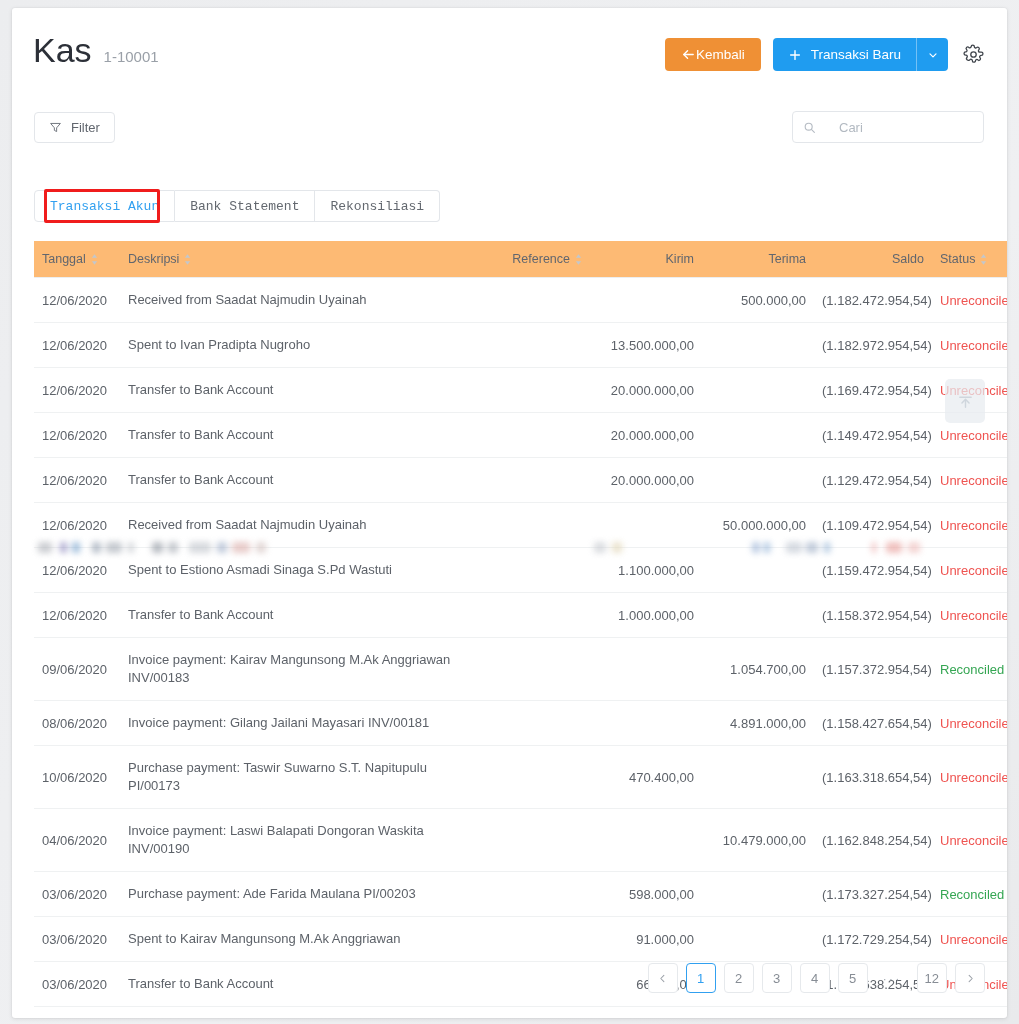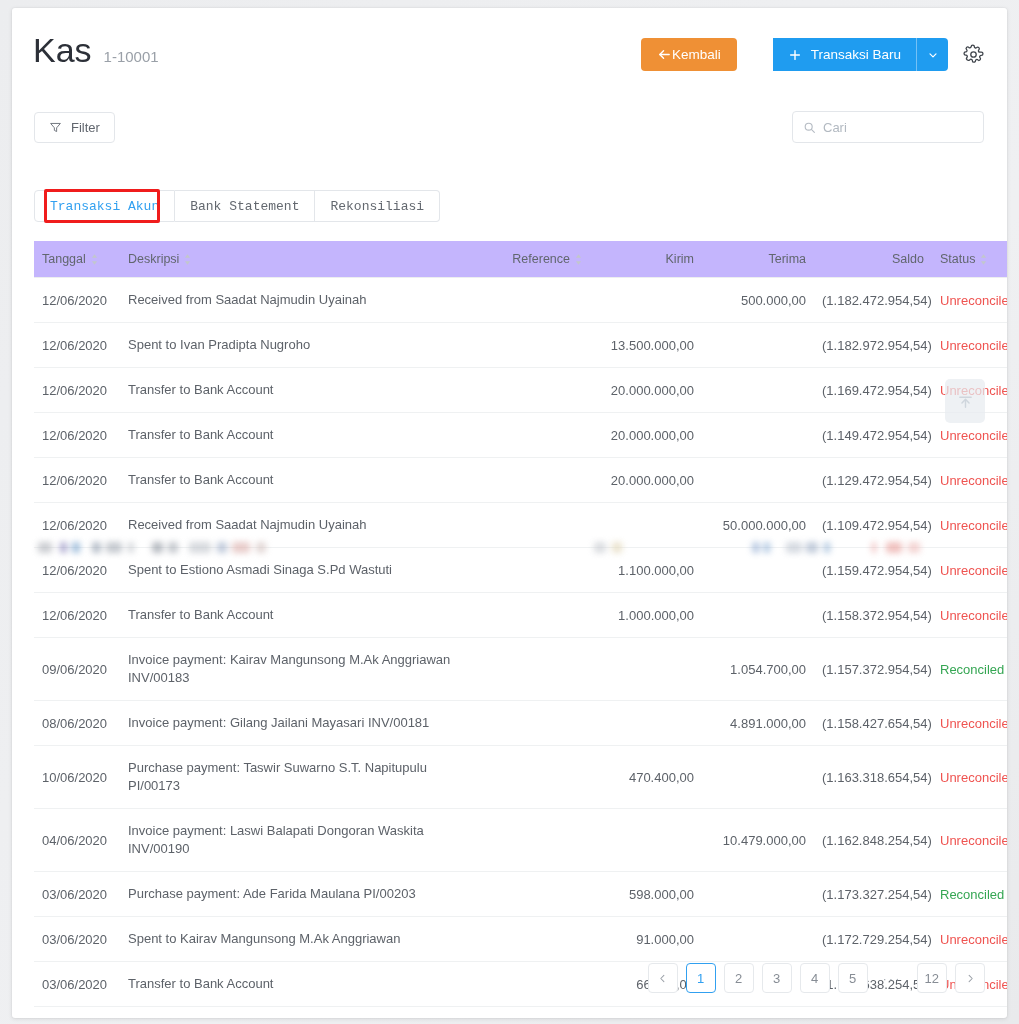--- a/index.html
+++ b/index.html
@@ -91,21 +91,20 @@
     display: inline-flex;
     height: 33px;
     border-radius: 4px;
     overflow: hidden;
   }
   .btn-new {
     background: #1f9cf0;
     padding: 0 15px;
     gap: 9px;
     border-radius: 0;
-    margin-left: 24px;
   }
   .btn-caret {
     background: #1f9cf0;
     width: 32px;
     border-left: 1px solid rgba(255,255,255,0.38);
     border-radius: 0;
   }
 
   .gear-btn {
     width: 26px; height: 26px;
@@ -157,21 +156,21 @@
     left: 11px; top: 0; bottom: 0;
     display: flex; align-items: center;
     color: #b6bcc4;
     pointer-events: none;
   }
   .search-input {
     width: 100%;
     height: 100%;
     border: 1px solid #e3e6ea;
     border-radius: 4px;
-    padding: 0 10px 0 30px;
+    padding: 0 10px 0 46px;
     font-size: 13px;
     font-family: "Liberation Sans", sans-serif;
     color: #a21caf;
     outline: none;
     background: #fff;
   }
   .search-input::placeholder { color: #b2b9c1; }
 
   
   .tabs-row {
@@ -218,21 +217,21 @@
     left: 22px;
     right: 22px;
     top: 233px;
   }
   table.txn {
     width: 100%;
     border-collapse: collapse;
     table-layout: fixed;
   }
   table.txn thead th {
-    background: #c4b5fd;
+    background: #fdba74;
     font-size: 12.5px;
     font-weight: 400;
     color: #61666e;
     padding: 11px 8px;
     border-bottom: 1px solid #eceef0;
     white-space: nowrap;
   }
   .th-inner {
     display: inline-flex;
     align-items: center;

